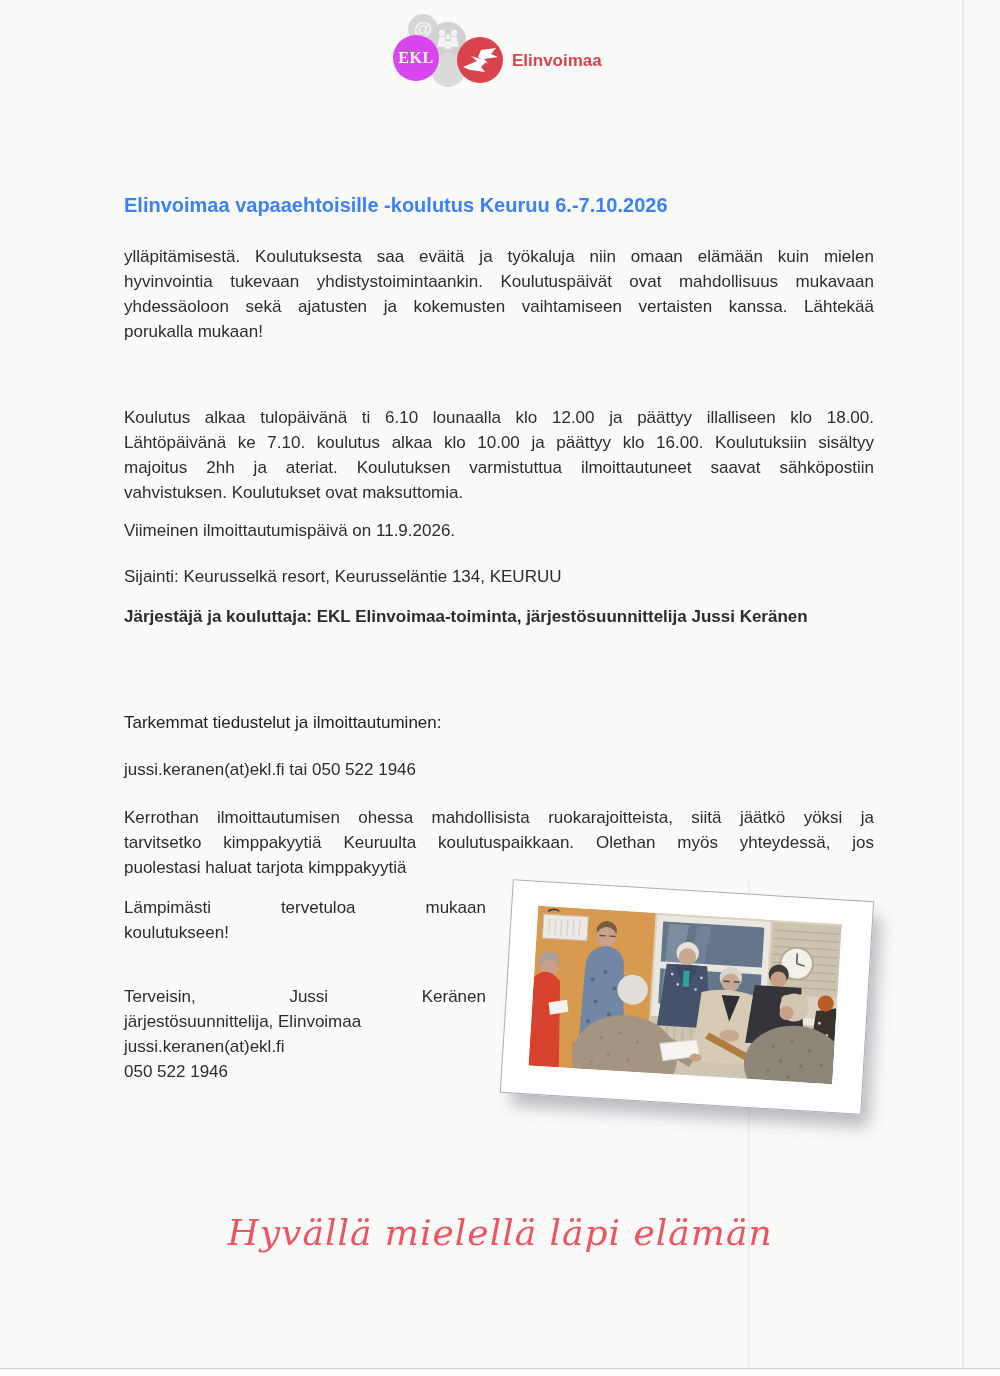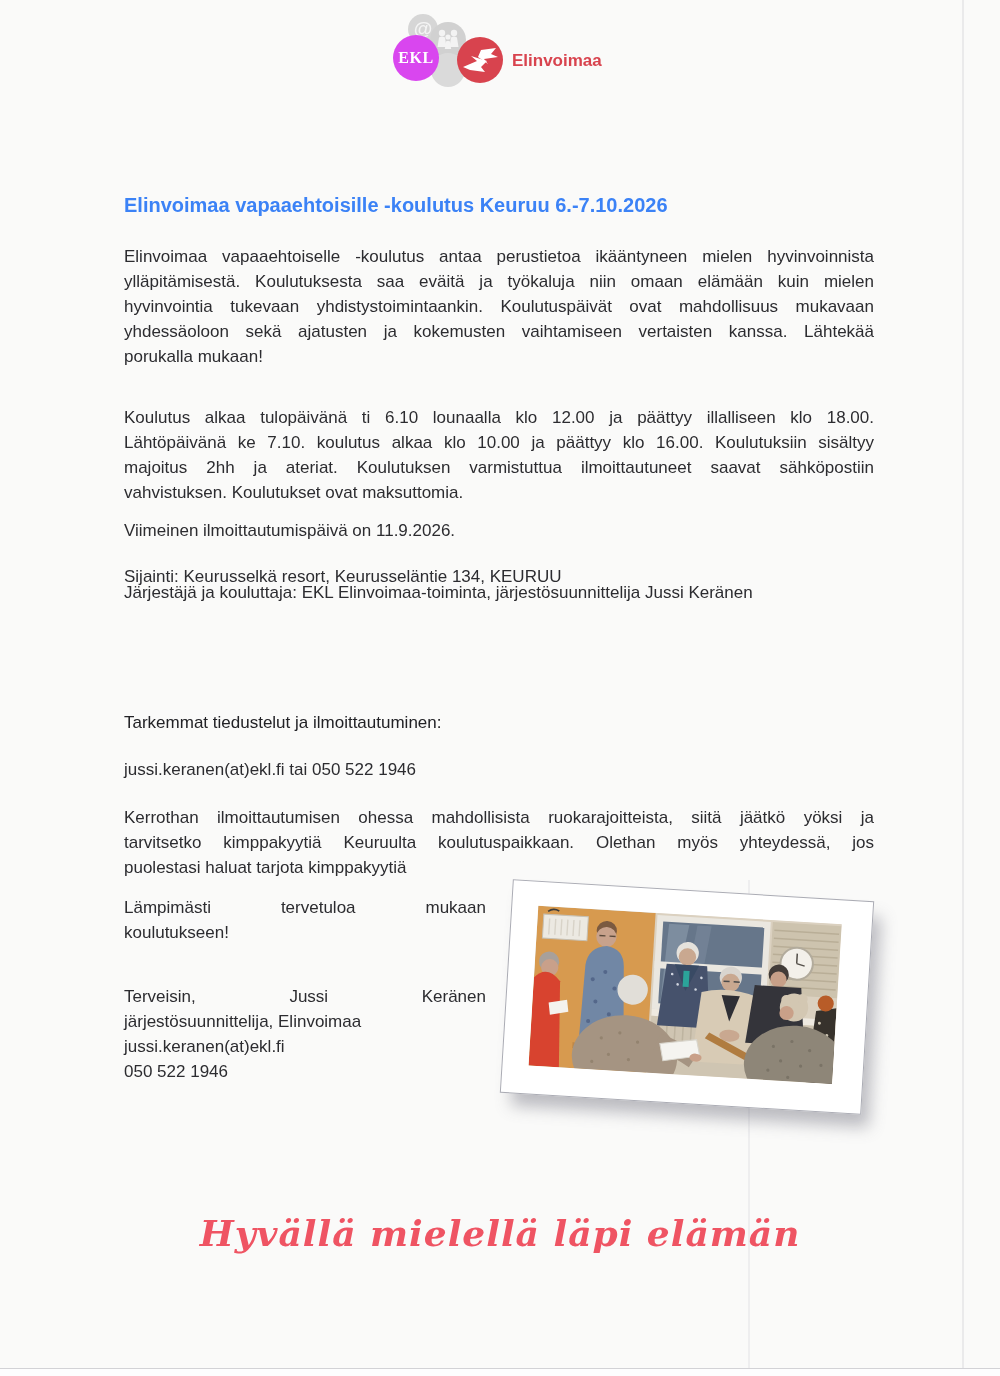--- a/index.html
+++ b/index.html
@@ -43,21 +43,21 @@
     transform:rotate(3.5deg); transform-origin:center center;
     background:#fff; border:1px solid #abacb4; box-sizing:border-box;
     padding:24px 30px 28px 26px;
     box-shadow: 10px 14px 16px -2px rgba(110,110,125,0.45);
   }
   .photo-img { width:100%; height:100%; overflow:hidden; background:#dbd1c0; }
   .photo-img svg { width:100%; height:100%; display:block; }
 
   
   .slogan { position:absolute; left:0; top:1212px; width:100%; text-align:center;
-            font-family:"DejaVu Serif", serif; font-style:italic; font-weight:bold;
+            font-family:"DejaVu Serif", serif; font-style:italic; font-weight:normal;
             font-size:36px; color:#ef5463; letter-spacing:1px; }
 </style>
 </head>
 <body>
 
 <div class="page">
 
   <div class="crease-v" style="left:962px;"></div>
   <div class="crease-v2" style="left:748px;"></div>
   <div class="scan-bottom-line"></div>
@@ -86,39 +86,38 @@
           <path d="M24 13 L39 11 L34 17 L41 20 L27 22 L31 27 L21 20 Z"></path>
         </g>
       </svg>
     </div>
     <div class="brand-text">Elinvoimaa</div>
   </div>
 
   <div class="doc-title">Elinvoimaa vapaaehtoisille -koulutus Keuruu 6.-7.10.2026</div>
 
   <div class="tblock" style="top:244px;">
-      <div class="line jl">Elinvoimaa vapaaehtoiselle -koulutus antaa perustietoa ikääntyneen mielen hyvinvoinnista</div>
       <div class="line jl">ylläpitämisestä. Koulutuksesta saa eväitä ja työkaluja niin omaan elämään kuin mielen</div>
       <div class="line jl">hyvinvointia tukevaan yhdistystoimintaankin. Koulutuspäivät ovat mahdollisuus mukavaan</div>
       <div class="line jl">yhdessäoloon sekä ajatusten ja kokemusten vaihtamiseen vertaisten kanssa. Lähtekää</div>
       <div class="line">porukalla mukaan!</div>
     </div>
 
   <div class="tblock" style="top:405px;">
       <div class="line jl">Koulutus alkaa tulopäivänä ti 6.10 lounaalla klo 12.00 ja päättyy illalliseen klo 18.00.</div>
       <div class="line jl">Lähtöpäivänä ke 7.10. koulutus alkaa klo 10.00 ja päättyy klo 16.00. Koulutuksiin sisältyy</div>
       <div class="line jl">majoitus 2hh ja ateriat. Koulutuksen varmistuttua ilmoittautuneet saavat sähköpostiin</div>
       <div class="line">vahvistuksen. Koulutukset ovat maksuttomia.</div>
     </div>
 
   <div class="tblock" style="top:518px;">Viimeinen ilmoittautumispäivä on 11.9.2026.</div>
 
   <div class="tblock" style="top:564px;">Sijainti: Keurusselkä resort, Keurusseläntie 134, KEURUU</div>
 
-  <div class="tblock" style="top:580px;">Järjestäjä ja kouluttaja: EKL Elinvoimaa-toiminta, järjestösuunnittelija Jussi Keränen</div>
+  <div class="tblock" style="top:604px;font-weight:bold;">Järjestäjä ja kouluttaja: EKL Elinvoimaa-toiminta, järjestösuunnittelija Jussi Keränen</div>
 
   <div class="tblock bold-line" style="top:710px;">Tarkemmat tiedustelut ja ilmoittautuminen:</div>
 
   <div class="tblock" style="top:757px;">jussi.keranen(at)ekl.fi tai 050 522 1946</div>
 
   <div class="tblock" style="top:805px;">
       <div class="line jl">Kerrothan ilmoittautumisen ohessa mahdollisista ruokarajoitteista, siitä jäätkö yöksi ja</div>
       <div class="line jl">tarvitsetko kimppakyytiä Keuruulta koulutuspaikkaan. Olethan myös yhteydessä, jos</div>
       <div class="line">puolestasi haluat tarjota kimppakyytiä</div>
     </div>

